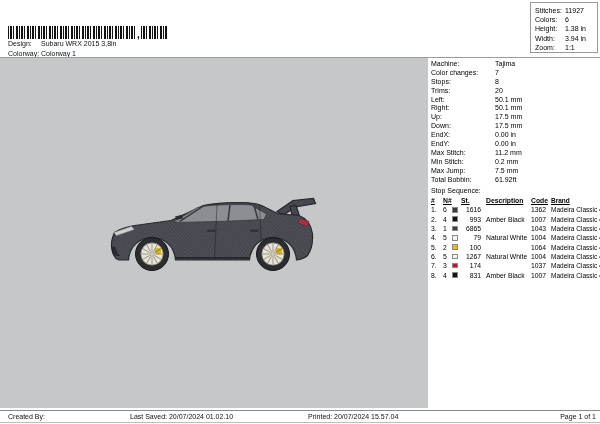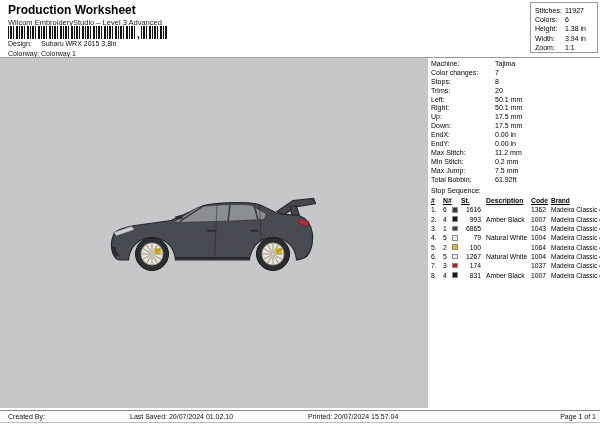--- a/index.html
+++ b/index.html
@@ -70,22 +70,20 @@
   .p-dark { fill:#2c2e32; }
   .pillar { stroke:#3a3c41; stroke-width:1.6; fill:none; }
   .seam { stroke:rgba(20,22,26,.55); stroke-width:0.8; fill:none; }
   .spoke { stroke:rgba(92,89,78,.6); stroke-width:0.9; }
 </style>
 </head>
 <body>
 
 <div class="page">
 
-  <div class="title">Production Worksheet</div>
-  <div class="subtitle">Wilcom EmbroideryStudio – Level 3 Advanced</div>
 
   <div class="barcode-wrap">
     <div class="bars main"></div>
     <div class="bc-comma">,</div>
     <div class="bars tail"></div>
   </div>
 
   <div class="kv-line" style="top:40px;">
     <span class="lbl">Design:</span><span>Subaru WRX 2015 3,8in</span>
   </div>

